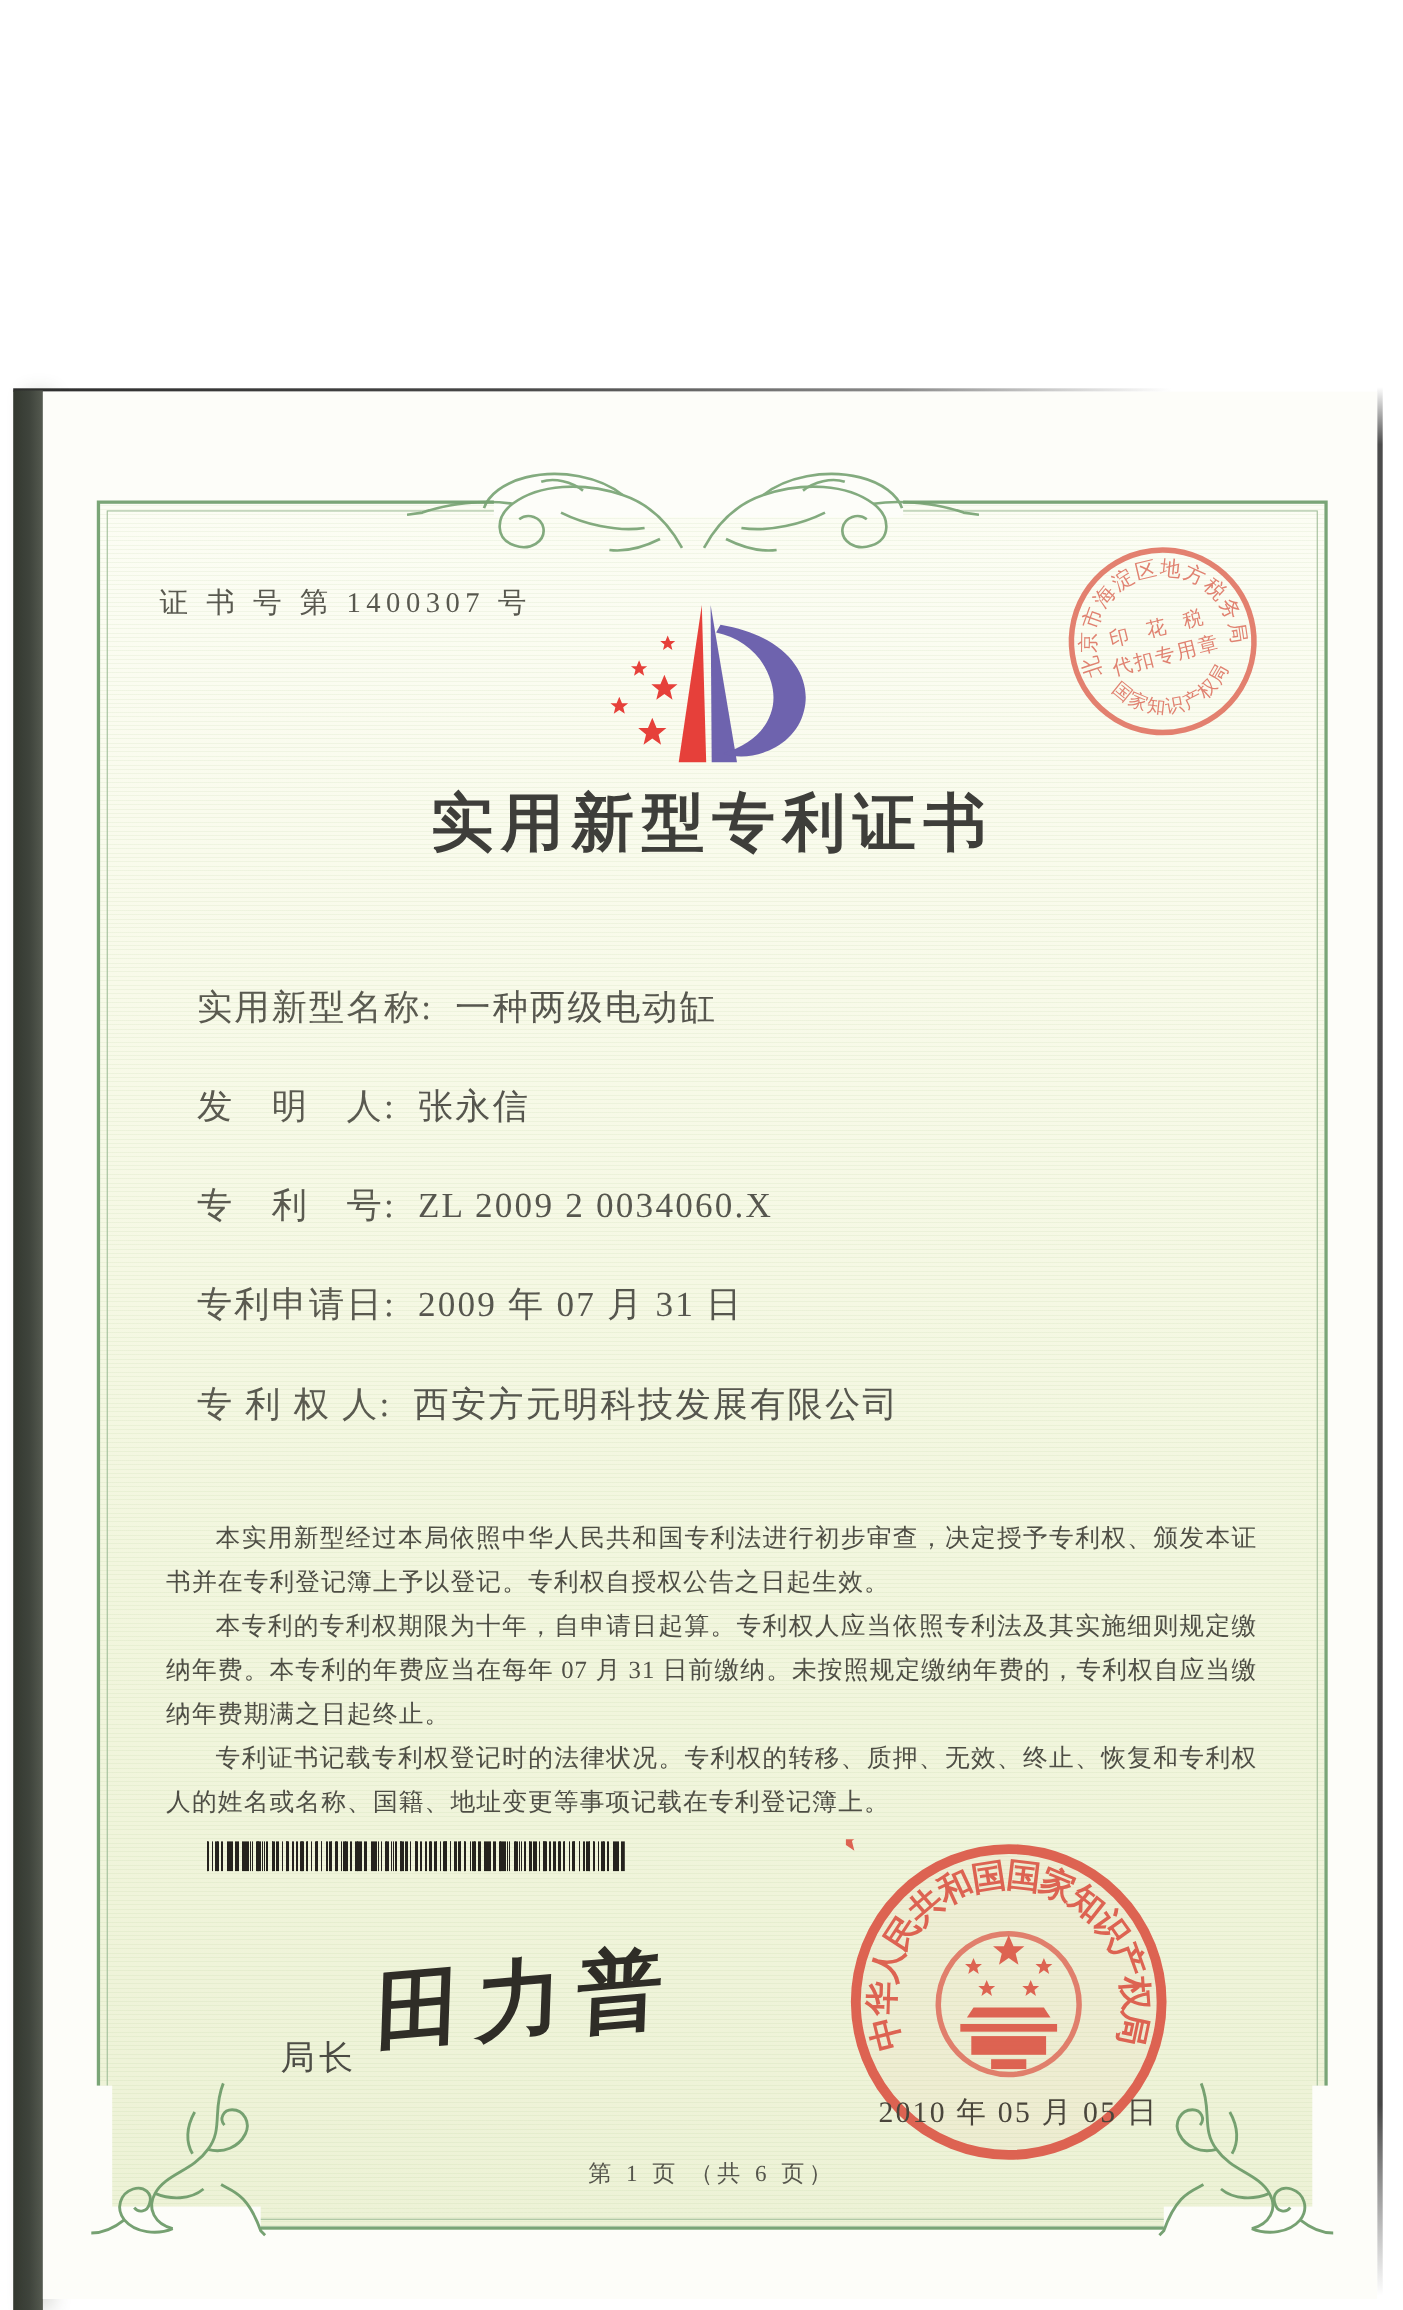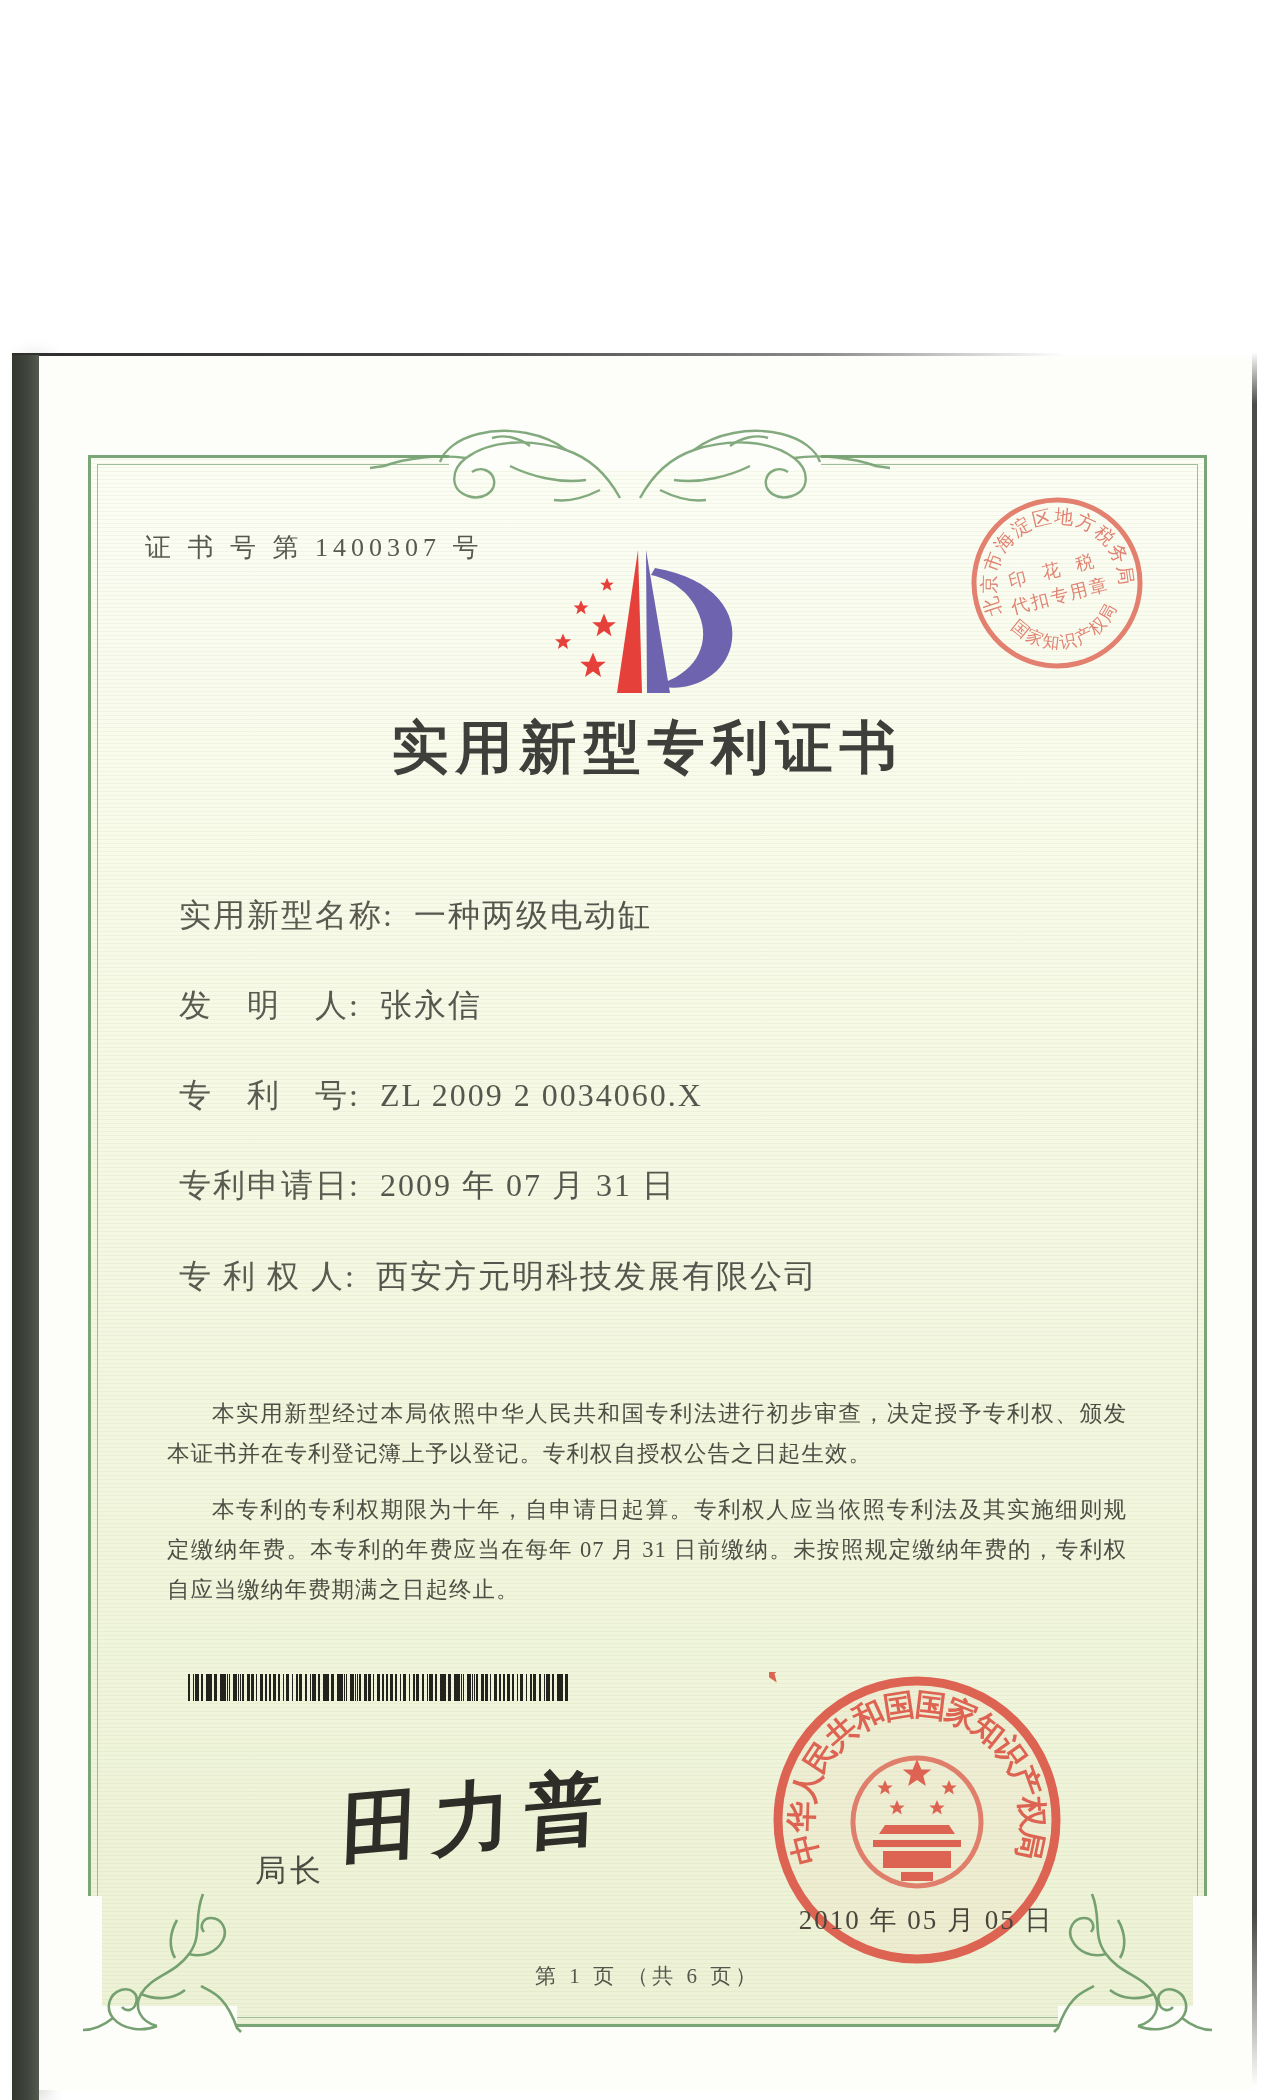--- a/index.html
+++ b/index.html
@@ -30,21 +30,21 @@
   .cert-number{position:absolute;left:54px;top:72px;font-size:26px;letter-spacing:5px;color:#58584f;}
   .logo{position:absolute;left:452px;top:80px;width:210px;height:175px;}
   .title{position:absolute;left:0;top:252px;width:100%;text-align:center;
     font-size:57px;font-weight:700;letter-spacing:7px;color:#3e3e3a;}
   .field{position:absolute;left:88px;font-size:32px;color:#5a5a50;letter-spacing:2px;white-space:nowrap;}
   .field .lbl{display:inline-block;}
   .field .val{display:inline-block;margin-left:10px;color:#56564e;}
   .f0{top:436px}.f1{top:526px}.f2{top:616px}.f3{top:706px}.f4{top:797px}.f5{top:888px}
   .body-text{position:absolute;left:60px;top:920px;width:992px;
     font-size:22.5px;line-height:40px;color:#4e4e45;text-align:justify;letter-spacing:1px;}
-  .body-text p{margin:16px;text-indent:2em;}
+  .body-text p{margin:0;text-indent:2em;}
   .barcode{position:absolute;left:97px;top:1216px;width:380px;height:27px;
     background-image:
       repeating-linear-gradient(90deg,#24221d 0 2px,rgba(0,0,0,0) 2px 5px,#24221d 5px 6px,rgba(0,0,0,0) 6px 9px),
       repeating-linear-gradient(90deg,#24221d 0 1px,rgba(0,0,0,0) 1px 7px,#24221d 7px 10px,rgba(0,0,0,0) 10px 13px);}
   .director{position:absolute;left:164px;top:1392px;font-size:31px;letter-spacing:4px;color:#4c4c45;}
   .signature{position:absolute;left:250px;top:1308px;font-size:78px;font-weight:700;color:#2f2d27;
     transform:rotate(-5deg) skewX(-7deg);letter-spacing:14px;white-space:nowrap;}
   .seal{position:absolute;left:678px;top:1214px;width:296px;height:296px;opacity:.93;}
   .seal-date{position:absolute;left:690px;top:1444px;width:290px;text-align:center;
     font-size:27px;letter-spacing:2px;color:#4a463c;z-index:6;}
@@ -138,20 +138,21 @@
         <span class="val">2009 年 07 月 31 日</span>
       </div>
       <div class="field f4">
         <span class="lbl">专 利 权 人:</span>
         <span class="val">西安方元明科技发展有限公司</span>
       </div>
 
       <div class="body-text">
         <p>本实用新型经过本局依照中华人民共和国专利法进行初步审查，决定授予专利权、颁发本证书并在专利登记簿上予以登记。专利权自授权公告之日起生效。</p>
         <p>本专利的专利权期限为十年，自申请日起算。专利权人应当依照专利法及其实施细则规定缴纳年费。本专利的年费应当在每年 07 月 31 日前缴纳。未按照规定缴纳年费的，专利权自应当缴纳年费期满之日起终止。</p>
+        <p>专利证书记载专利权登记时的法律状况。专利权的转移、质押、无效、终止、恢复和专利权人的姓名或名称、国籍、地址变更等事项记载在专利登记簿上。</p>
       </div>
 
       <div class="barcode"></div>
 
       <div class="director">局长</div>
       <div class="signature">田力普</div>
 
       <svg class="seal" viewBox="0 0 296 296">
         <defs>
           <path id="sealArc" d="M51,188.6 A105,105 0 1 1 245,188.6"></path>

